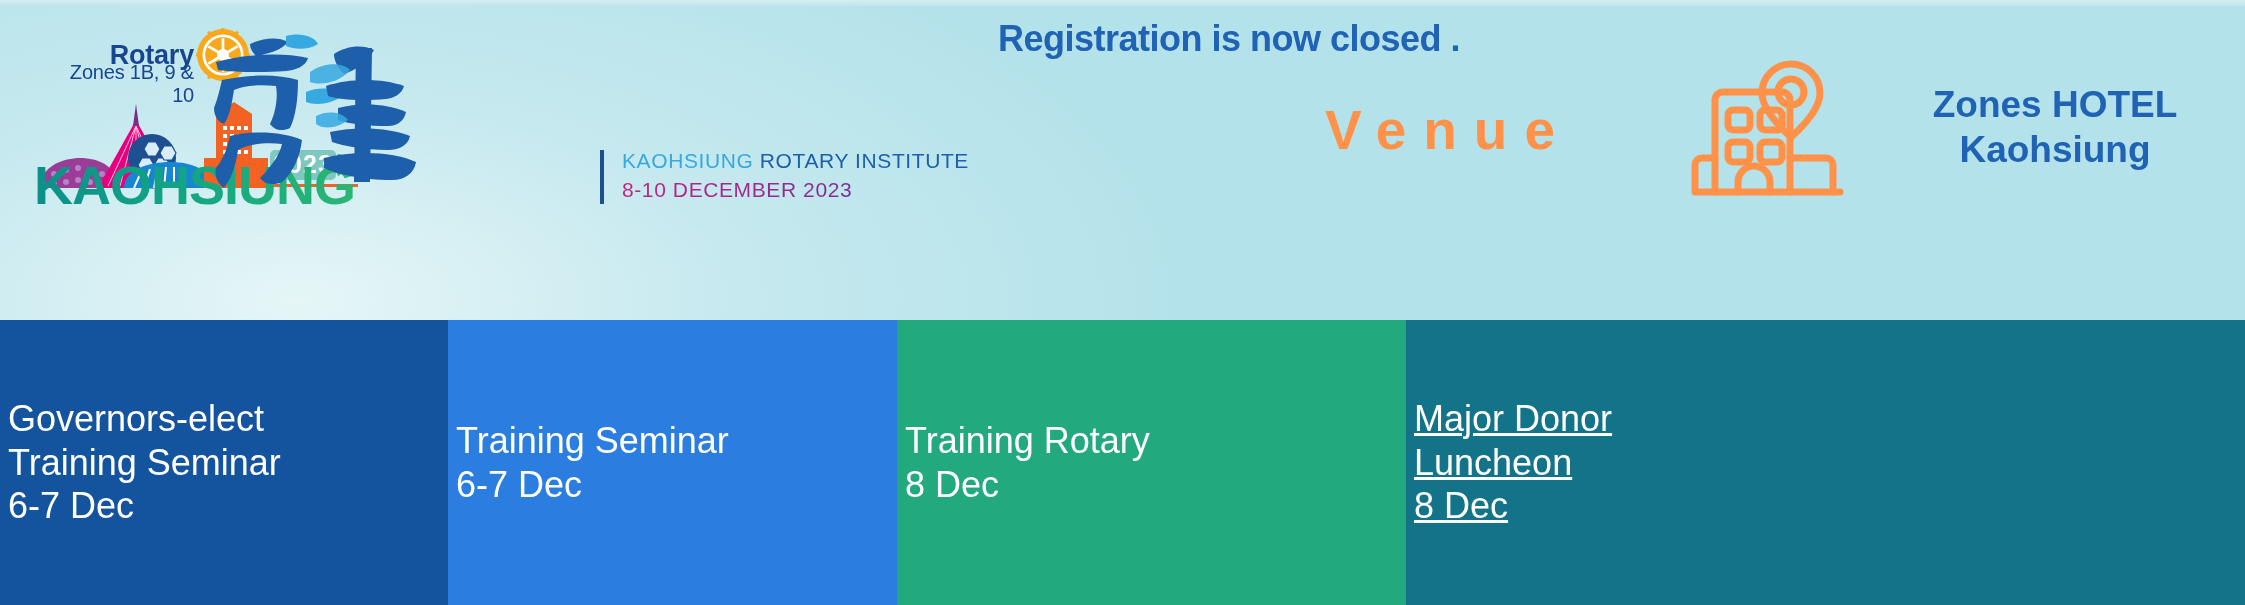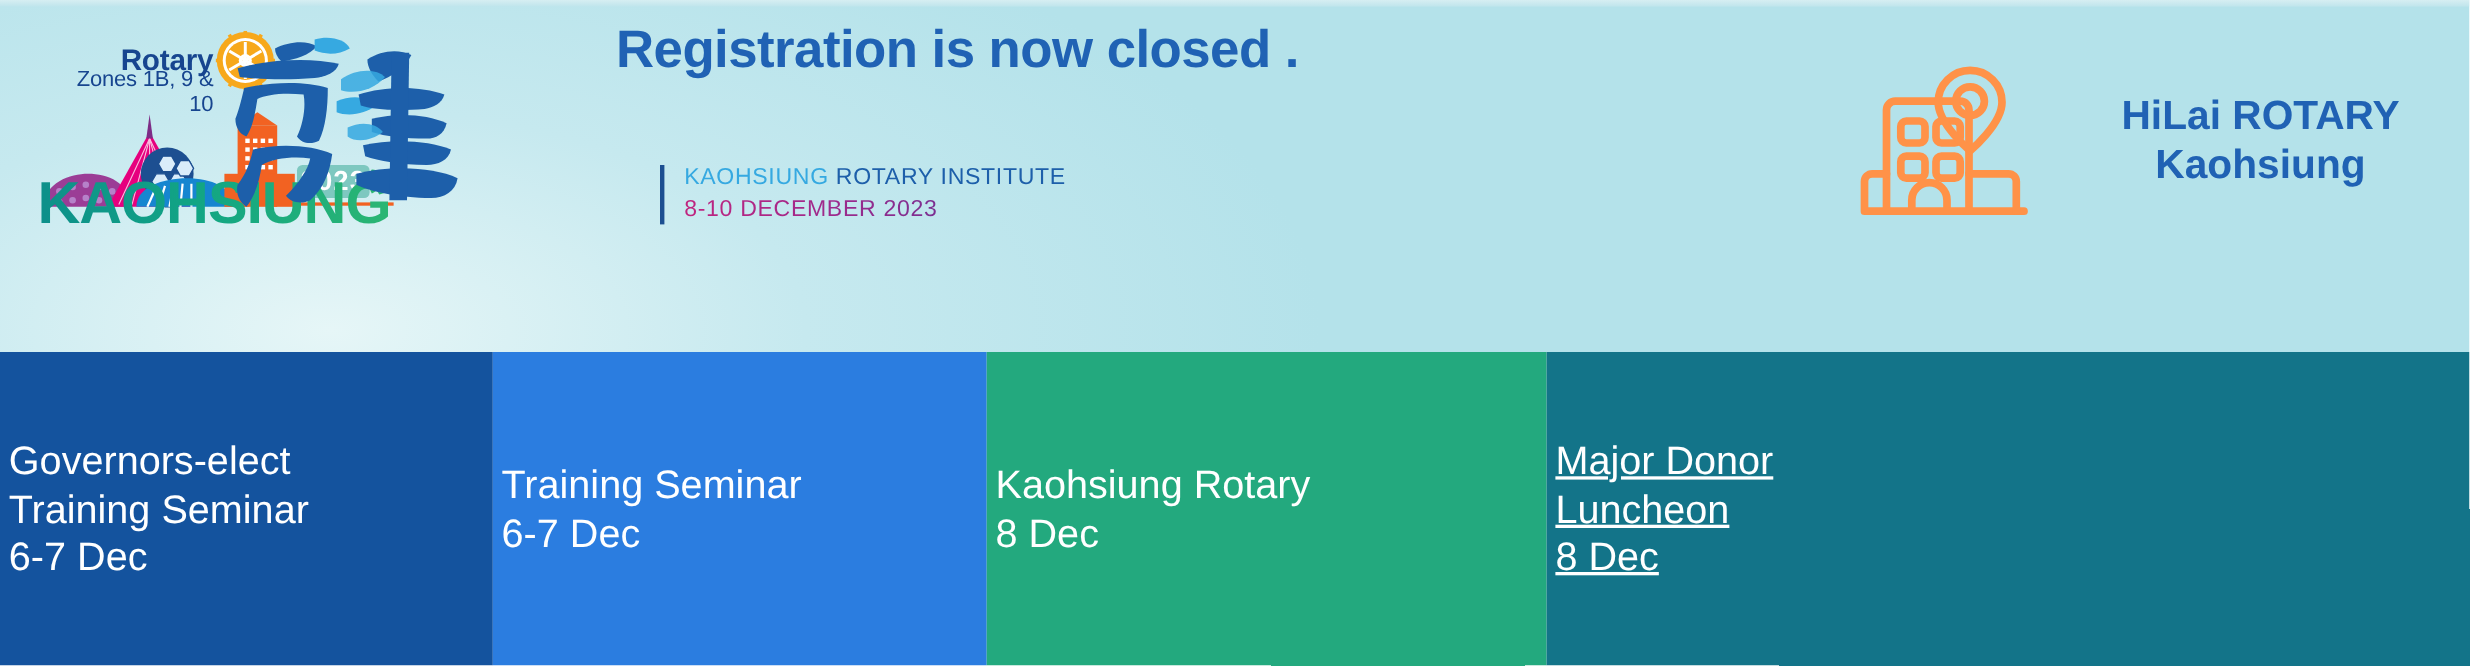--- a/index.html
+++ b/index.html
@@ -134,22 +134,22 @@
     background-clip: text;
     color: transparent;
   }
 
   
   .headline {
     position: absolute;
     left: 560px;
     top: 18px;
     width: 900px;
-    text-align: left;
-    font-size: 48px;
+    text-align: right;
+    font-size: 36px;
     font-weight: bold;
     color: #2062b4;
     letter-spacing: -0.5px;
     white-space: nowrap;
   }
 
   
   .venue-word {
     position: absolute;
     left: 1325px;
@@ -371,56 +371,57 @@
       <div class="inst-bar"></div>
       <div class="inst-line1">
         <span class="part-a">KAOHSIUNG</span>
         <span class="part-b">ROTARY INSTITUTE</span>
       </div>
       <div class="inst-line2">8-10 DECEMBER 2023</div>
     </div>
 
     <div class="headline">Registration is now closed .</div>
 
+    <div class="venue-word">Venue</div>
 
     <div class="hotel-icon">
       <svg viewBox="0 0 160 140" width="160" height="140">
         <g fill="none" stroke="#ff9248" stroke-width="7" stroke-linecap="round" stroke-linejoin="round">
           <path d="M25 134 L25 42 a8 8 0 0 1 8 -8 L92 34 a8 8 0 0 1 8 8 L100 134"></path>
           <rect x="38" y="52" width="22" height="20" rx="5"></rect>
           <rect x="70" y="52" width="22" height="20" rx="5"></rect>
           <rect x="38" y="84" width="22" height="20" rx="5"></rect>
           <rect x="70" y="84" width="22" height="20" rx="5"></rect>
           <path d="M48 134 L48 124 a16 16 0 0 1 32 0 L80 134"></path>
           <path d="M25 100 L12 100 a7 7 0 0 0 -7 7 L5 134 L150 134"></path>
           <path d="M100 100 L136 100 a7 7 0 0 1 7 7 L143 134"></path>
           <path d="M101 6 a29 29 0 0 1 29 29 c0 20 -29 44 -29 44 c0 0 -29 -24 -29 -44 a29 29 0 0 1 29 -29 Z"></path>
           <circle cx="101" cy="34" r="13"></circle>
         </g>
       </svg>
     </div>
 
     <div class="hotel-name">
-      <div>HiLai ROTARY</div>
+      <div>Zones HOTEL</div>
       <div>Kaohsiung</div>
     </div>
   </div>
 
   <div class="panels">
     <div class="panel panel-0" style="background: rgb(20, 83, 158);">
       <div class="ln">Governors-elect</div>
       <div class="ln">Training Seminar</div>
       <div class="ln">6-7 Dec</div>
     </div>
     <div class="panel panel-1" style="background: rgb(43, 125, 224);">
       <div class="ln">Training Seminar</div>
       <div class="ln">6-7 Dec</div>
     </div>
     <div class="panel panel-3" style="background: rgb(35, 169, 126);">
-      <div class="ln">Kaohsiung Rotary</div>
+      <div class="ln">Training Rotary</div>
       <div class="ln">8 Dec</div>
     </div>
     <div class="panel panel-4" style="background: rgb(19, 116, 137); text-decoration: underline;">
       <div class="ln">Major Donor</div>
       <div class="ln">Luncheon</div>
       <div class="ln">8 Dec</div>
     </div>
   </div>
 
 </div>

